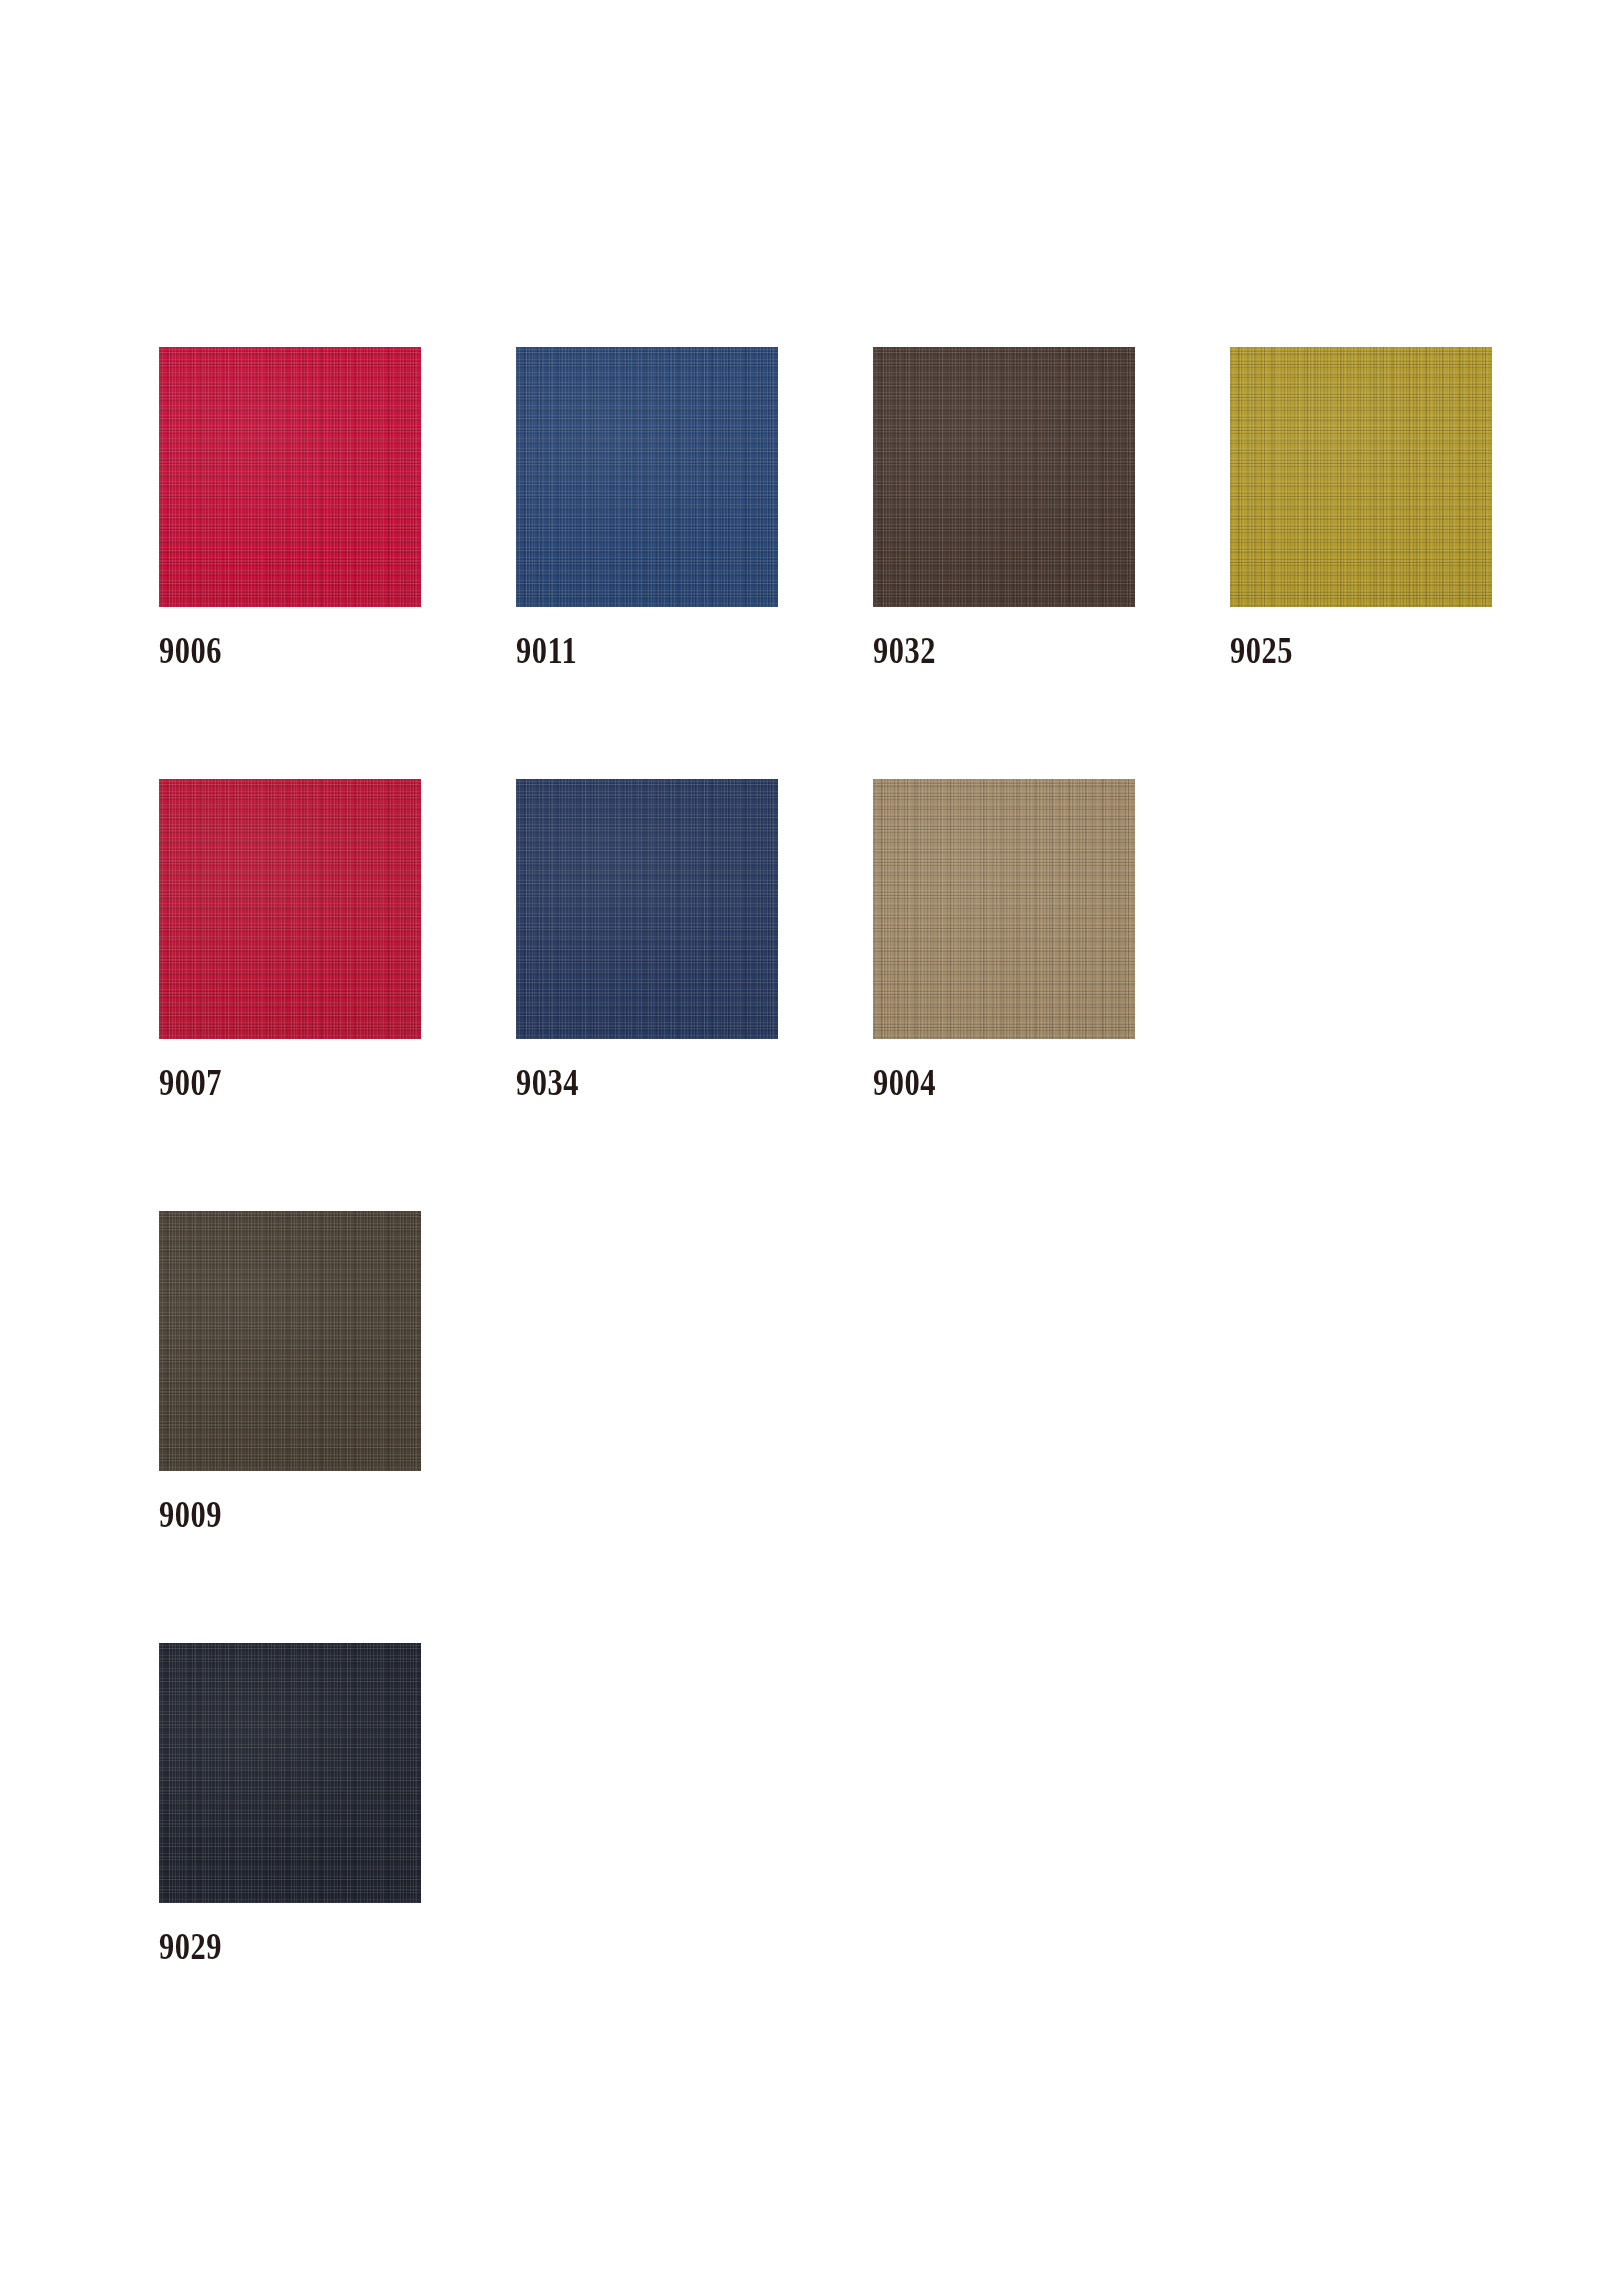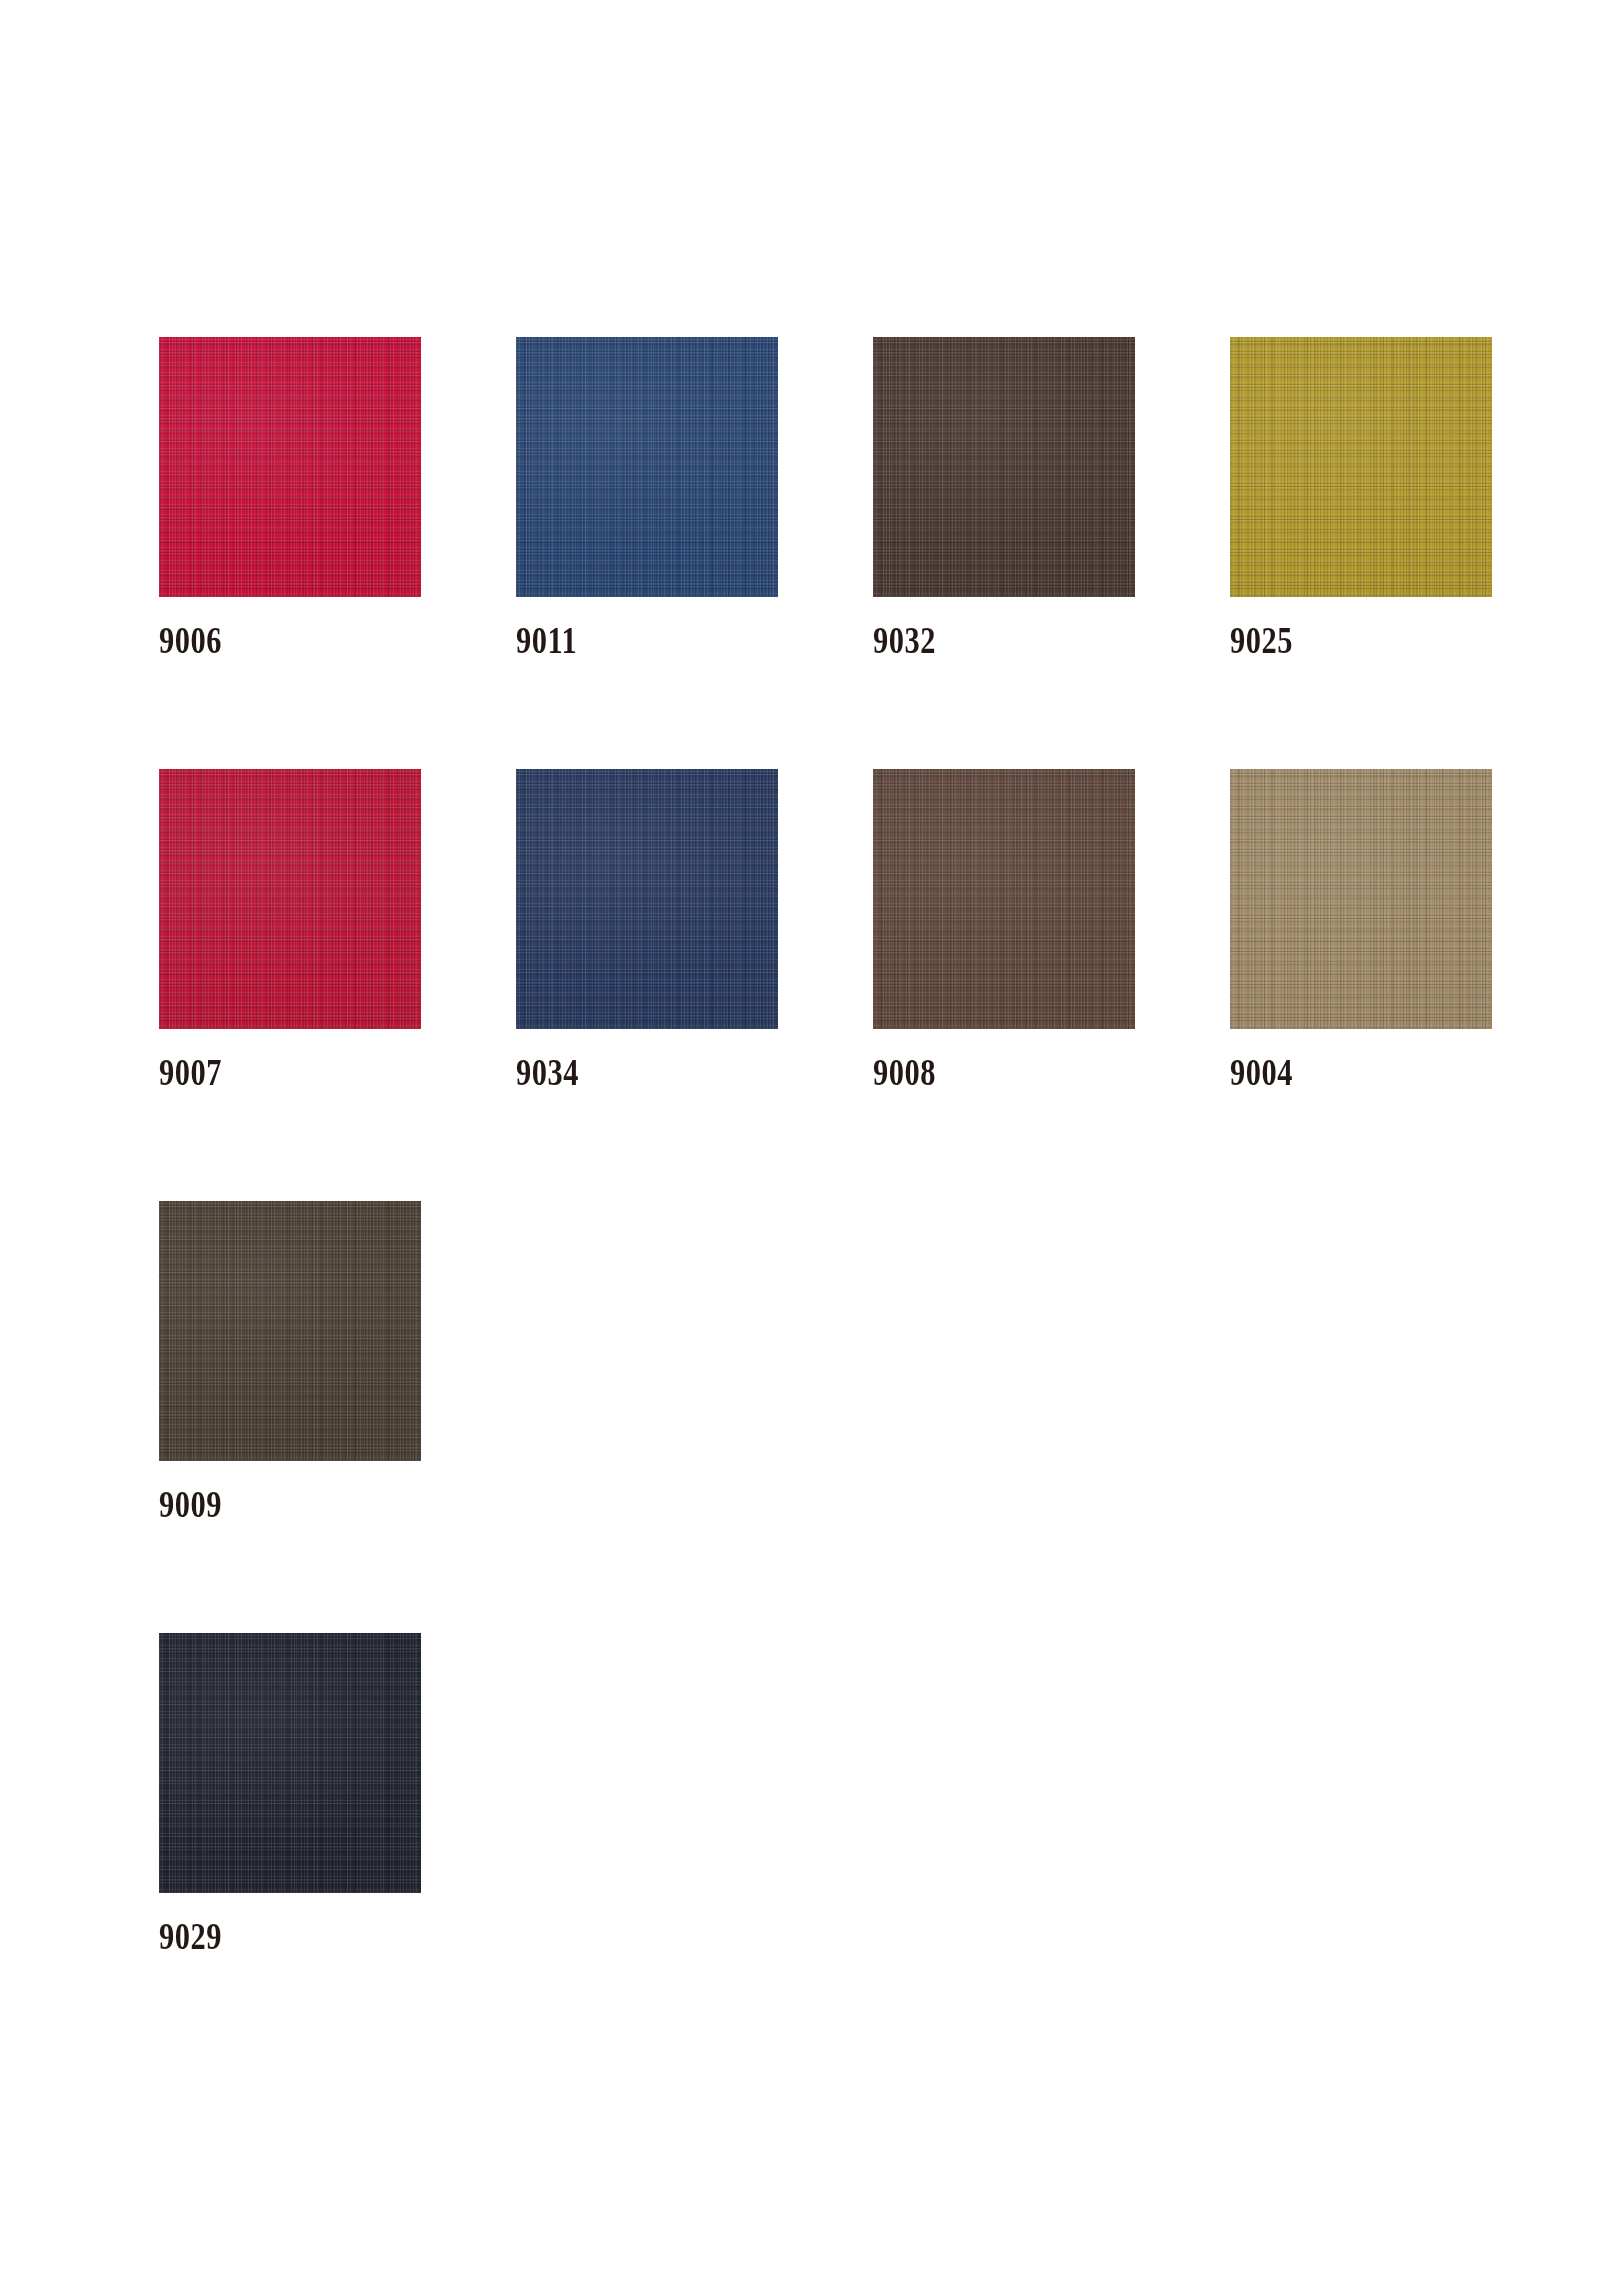--- a/index.html
+++ b/index.html
@@ -12,21 +12,21 @@
     width: 1623px;
     height: 2295px;
     position: relative;
     font-family: "Liberation Serif", "DejaVu Serif", serif;
     overflow: hidden;
   }
 
   #swatch-sheet {
     position: absolute;
     left: 159px;
-    top: 337px;
+    top: 347px;
     width: 1305px;
   }
 
   .swatch-row {
     display: flex;
     flex-direction: row;
     height: 432px;
   }
 
   .swatch-cell {
@@ -185,28 +185,20 @@
 
     <div class="swatch-cell">
       <div class="swatch-chip" style="background-color: rgb(42, 59, 97);">
         <div class="weave"></div>
         <div class="slub"></div>
         <div class="shade"></div>
       </div>
       <div class="swatch-label" style="color: rgb(35, 24, 21);">9034</div>
     </div>
 
-    <div class="swatch-cell">
-      <div class="swatch-chip" style="background-color: rgb(97, 73, 61);">
-        <div class="weave"></div>
-        <div class="slub"></div>
-        <div class="shade"></div>
-      </div>
-      <div class="swatch-label" style="color: rgb(35, 24, 21);">9008</div>
-    </div>
 
     <div class="swatch-cell">
       <div class="swatch-chip" style="background-color: rgb(161, 139, 105);">
         <div class="weave"></div>
         <div class="slub"></div>
         <div class="shade"></div>
       </div>
       <div class="swatch-label" style="color: rgb(35, 24, 21);">9004</div>
     </div>
   </div>

